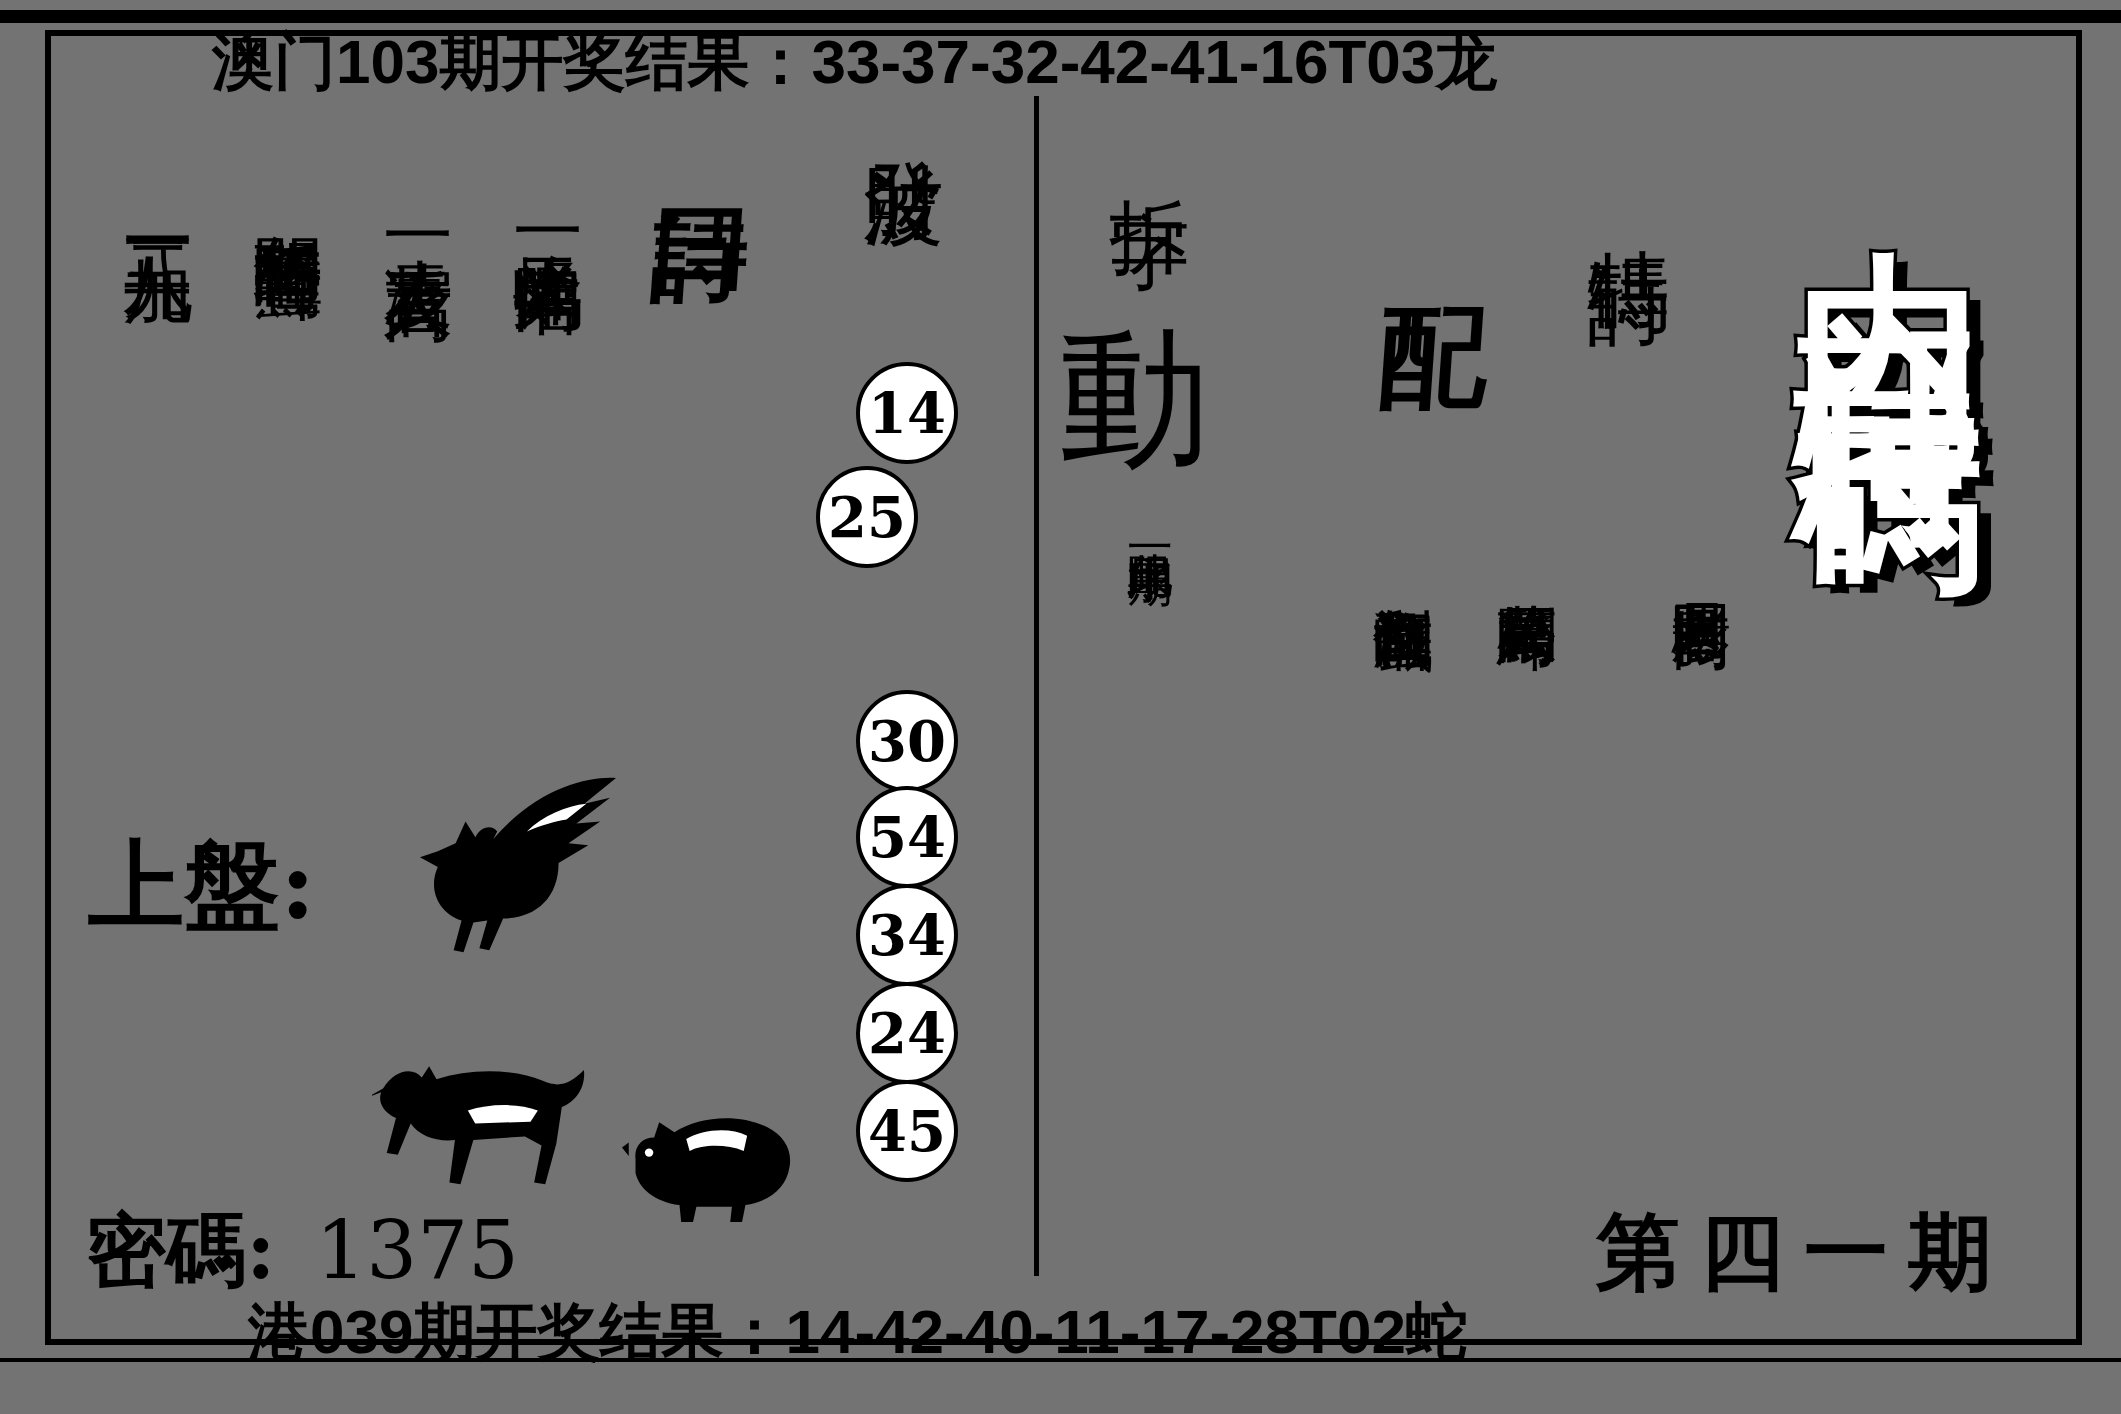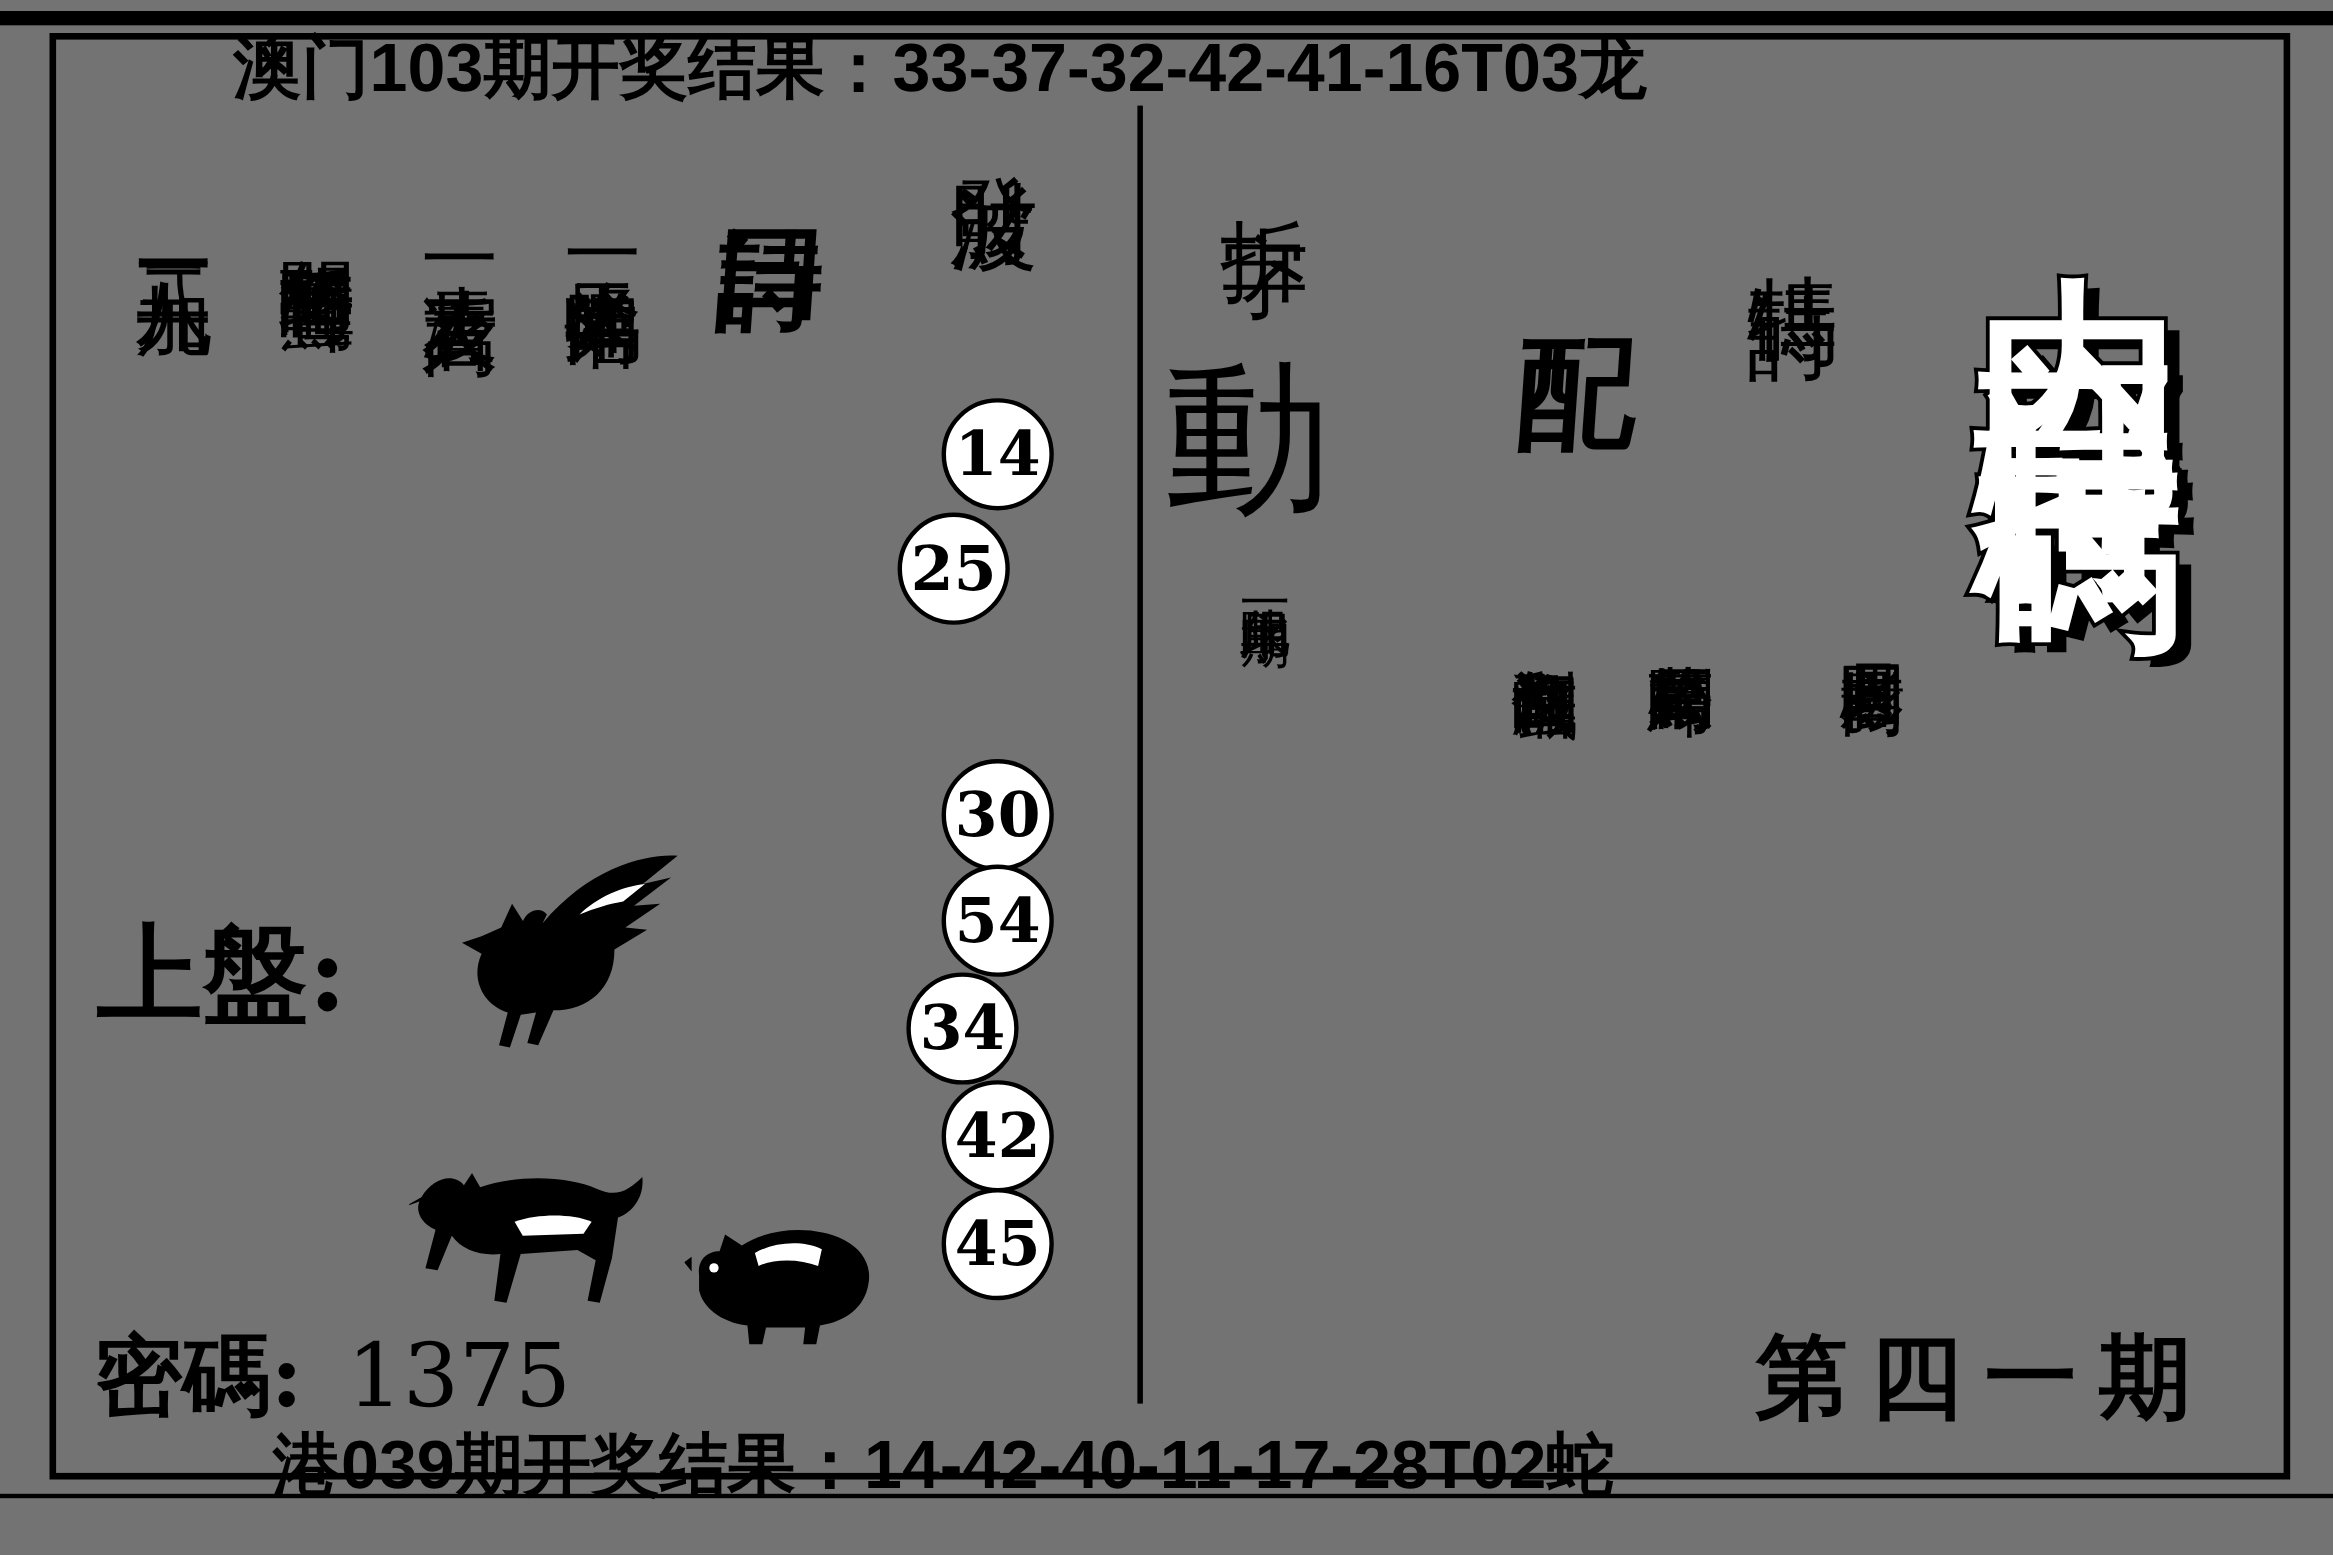--- a/index.html
+++ b/index.html
@@ -46,25 +46,25 @@
     </div>
   <div class="abs circle" style="left:816px;top:466px;">
     <span>25</span>
     </div>
   <div class="abs circle" style="left:856px;top:690px;">
     <span>30</span>
     </div>
   <div class="abs circle" style="left:856px;top:786px;">
     <span>54</span>
     </div>
-  <div class="abs circle" style="left:824px;top:884px;text-align:right;">
+  <div class="abs circle" style="left:856px;top:884px;text-align:right;">
     <span>34</span>
     </div>
   <div class="abs circle" style="left:856px;top:982px;">
-    <span>42</span>
+    <span>24</span>
     </div>
   <div class="abs circle" style="left:856px;top:1080px;">
     <span>45</span>
     </div>
 
   <div class="abs serif vtext" style="left:1110px;top:134px;font-size:80px;letter-spacing:0.12em;">拆字</div>
   <div class="abs serif" style="left:1058px;top:322px;font-size:152px;line-height:1;">動</div>
   <div class="abs serif vtext" style="left:1128px;top:516px;font-size:46px;letter-spacing:2px;">此字限用一期</div>
 
   <div class="abs serif bold callig" style="left:1378px;top:302px;font-size:110px;line-height:1;">配</div>

